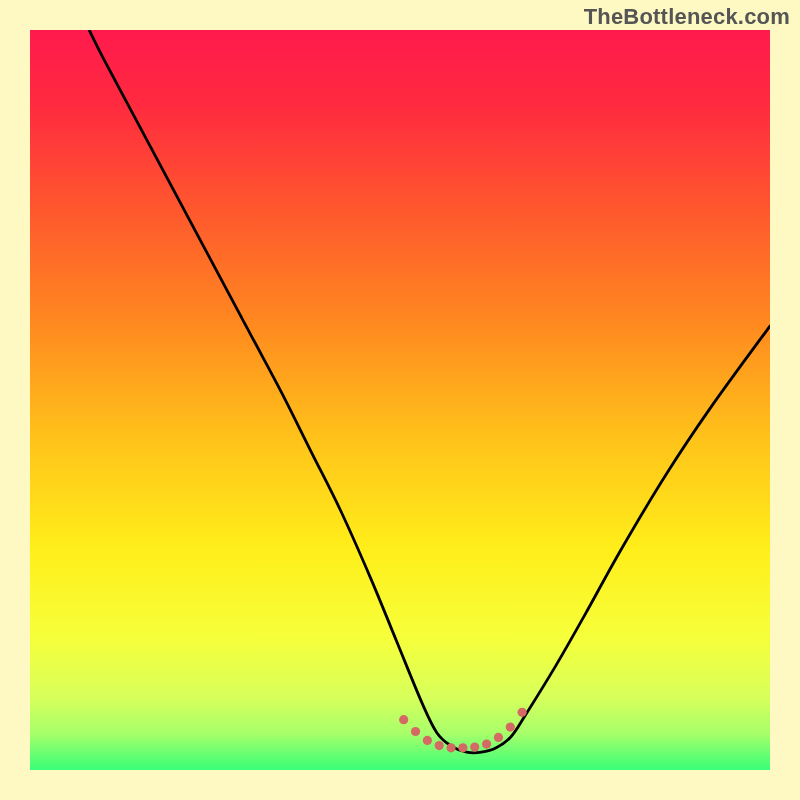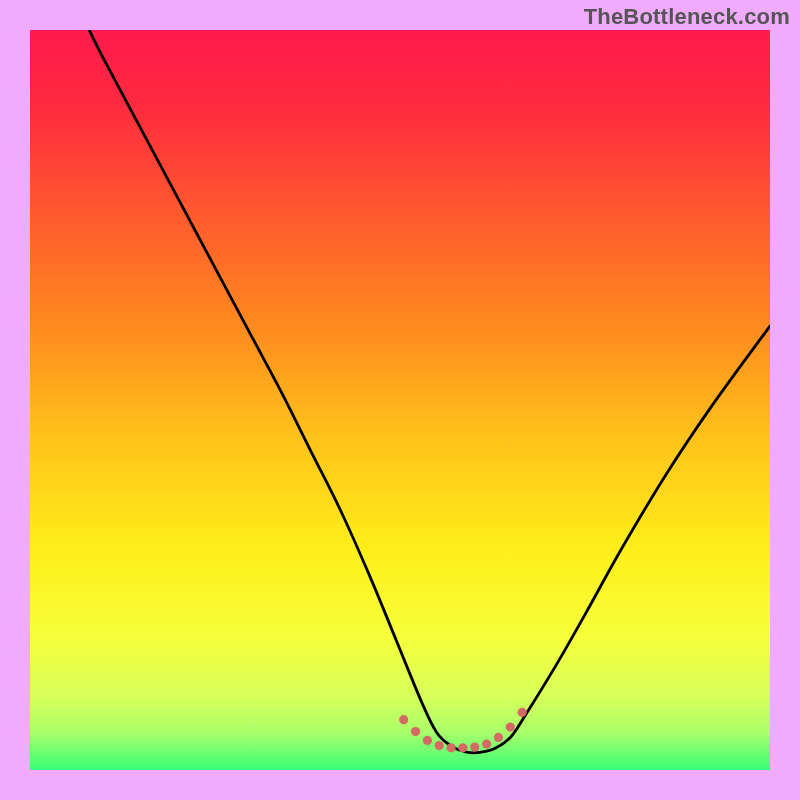--- a/index.html
+++ b/index.html
@@ -8,21 +8,21 @@
     width: 800px;
     height: 800px;
     overflow: hidden;
     background: #000;
     font-family: Arial, Helvetica, sans-serif;
   }
   .stage {
     position: relative;
     width: 800px;
     height: 800px;
-    background: #f0abfc;
+    background: #fef9c3;
   }
   .watermark {
     position: absolute;
     top: 4px;
     right: 10px;
     color: #555;
     font-size: 22px;
     font-weight: 600;
     letter-spacing: 0.2px;
     user-select: none;

